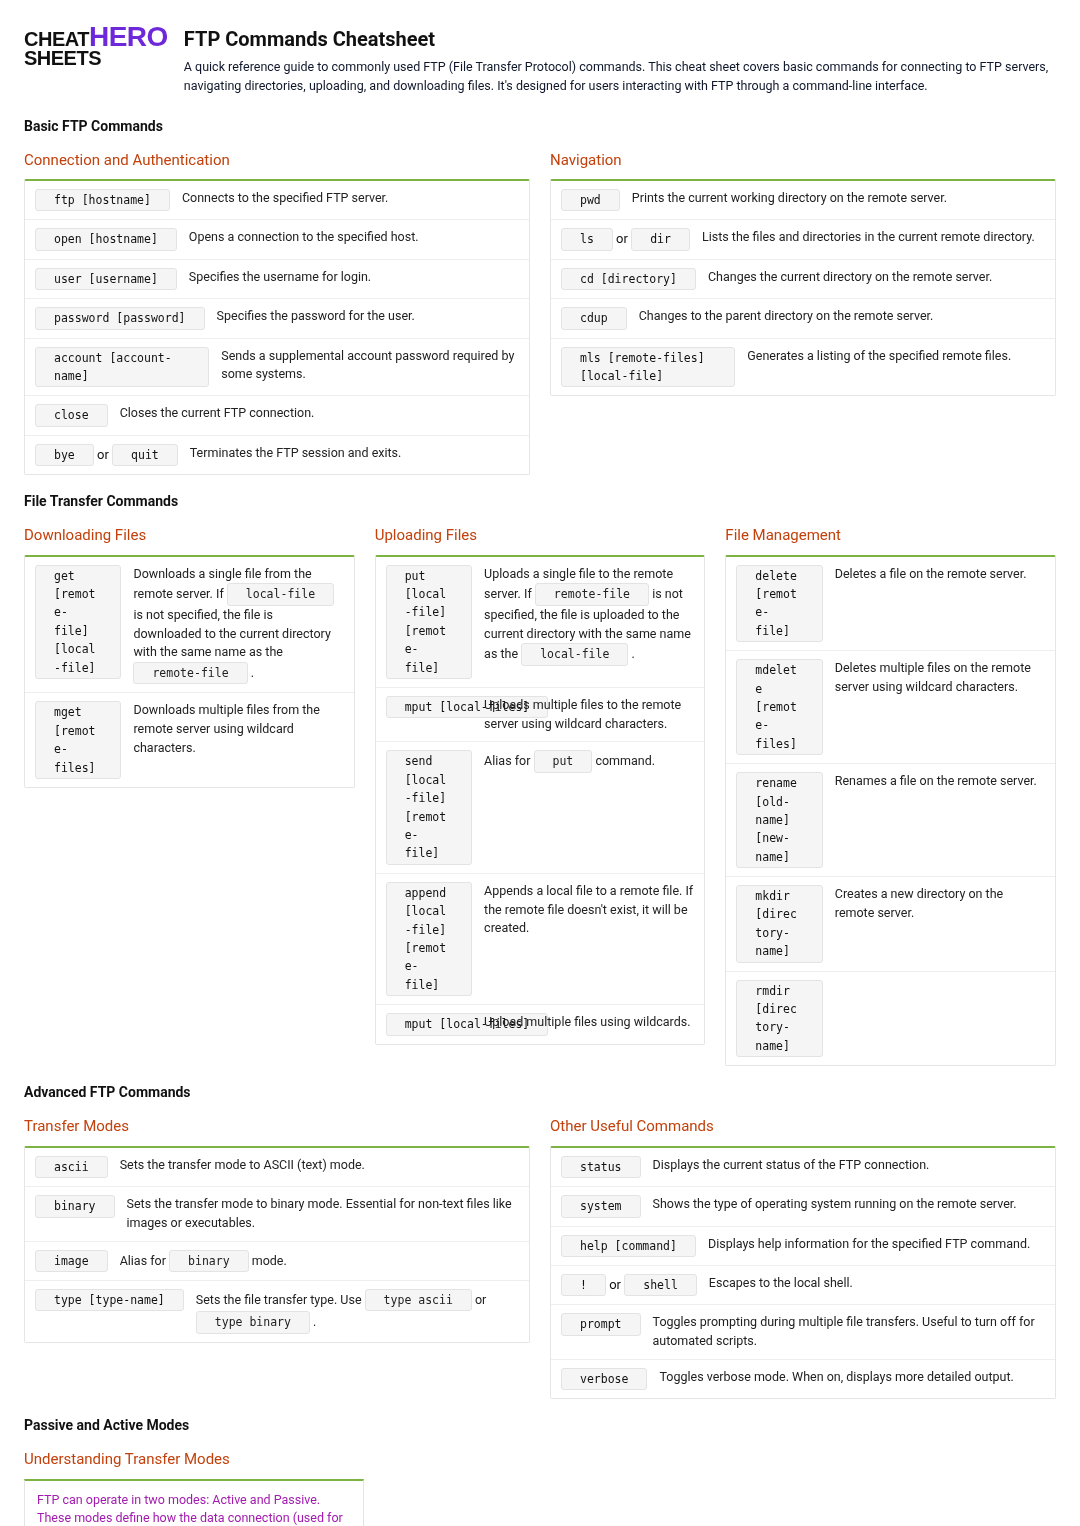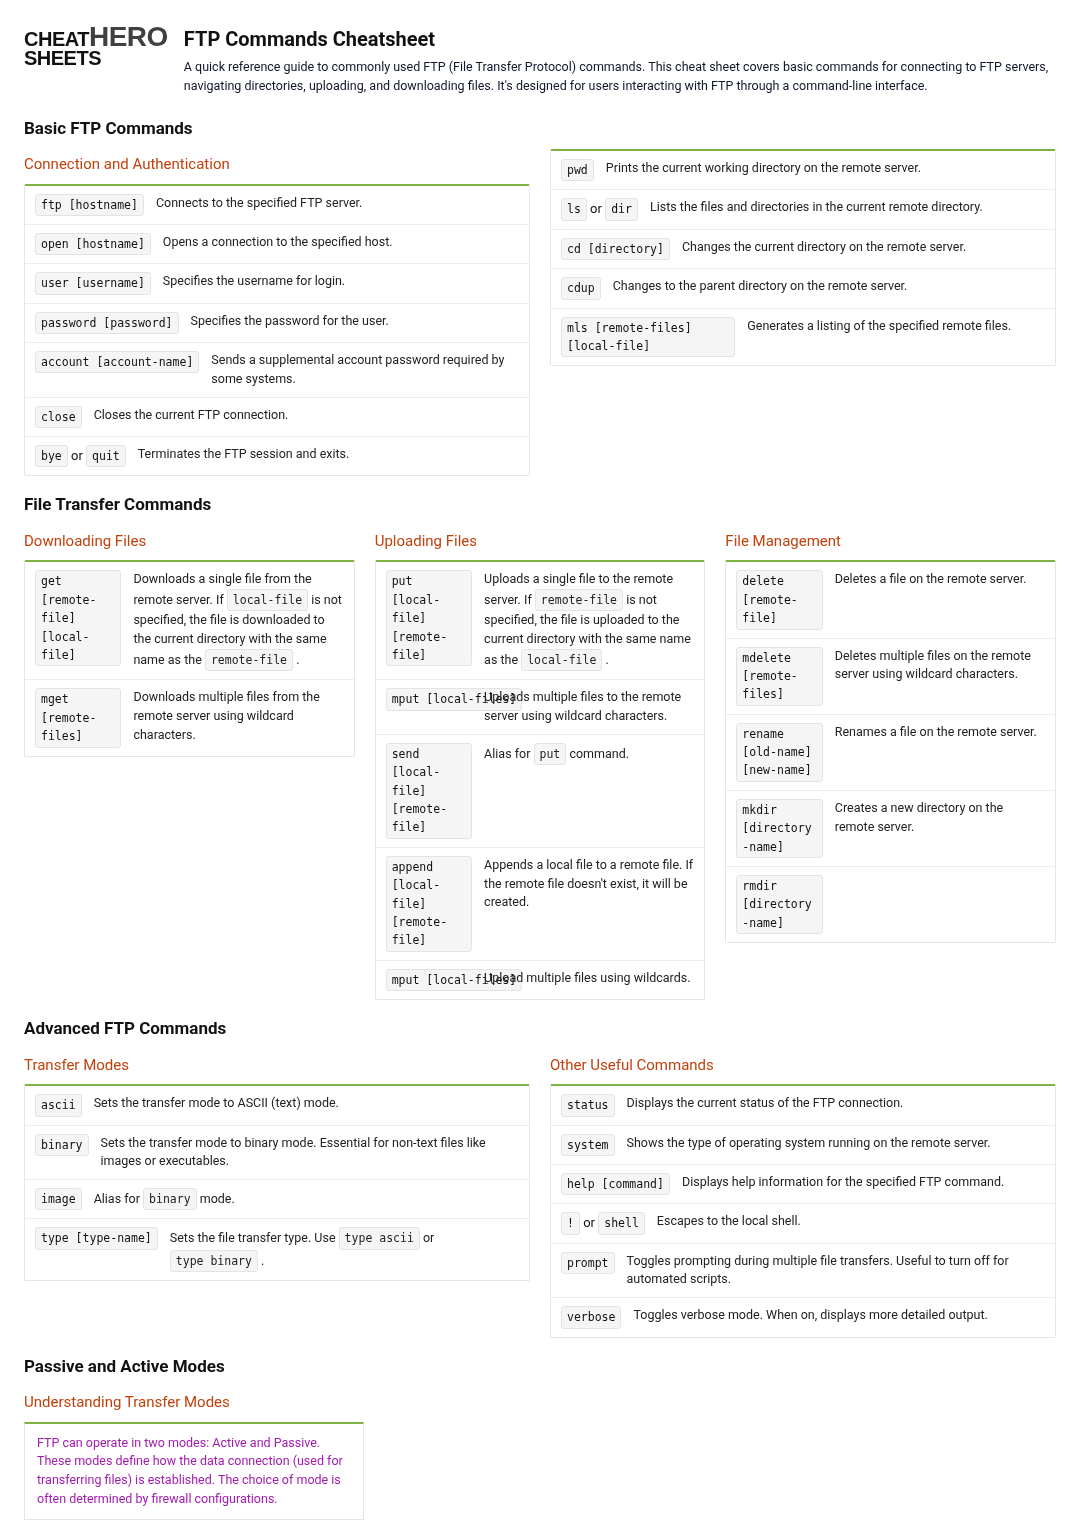--- a/index.html
+++ b/index.html
@@ -1,32 +1,32 @@
 <!DOCTYPE html>
 <html><head>
 <meta charset="utf-8">
 <style>
 * { margin:0; padding:0; box-sizing:border-box; }
 body { font-family:-apple-system,BlinkMacSystemFont,"Segoe UI",Roboto,sans-serif; background:#fff; color:#111; padding:24px; font-size:13px; line-height:1.5; }
 .header { display:flex; gap:16px; margin-bottom:20px; }
 .logo { flex-shrink:0; }
 .logo-text { font-family:Arial,sans-serif; font-weight:900; font-size:20px; line-height:0.9; letter-spacing:-0.5px; }
-.logo-hero { color:#404040; font-size:28px; font-weight:900; vertical-align:baseline; }
+.logo-hero { color:#6d28d9; font-size:28px; font-weight:900; vertical-align:baseline; }
 .header-content h1 { font-size:20px; font-weight:700; margin-bottom:4px; }
 .header-content p { font-size:12.5px; color:#0f172a; }
-h2 { font-size:17px; font-weight:700; margin:16px 0 8px; }
+h2 { font-size:14px; font-weight:700; margin:16px 0 8px; }
 h3 { font-size:15px; font-weight:400; margin:4px 0 8px; color:#c2410c; }
 .row { display:flex; gap:20px; margin-bottom:8px; }
 .col { flex:1; }
 .card { border:1px solid #e5e5e5; border-top:2px solid #7cb342; border-radius:2px; }
 .item { display:flex; padding:8px 10px; gap:12px; border-bottom:1px solid #eee; align-items:flex-start; }
 .item:last-child { border-bottom:none; }
 .cmd { flex-shrink:0; max-width:45%; }
 .desc { flex:1; font-size:12.5px; color:#222; }
-code { font-family:ui-monospace,Menlo,Consolas,monospace; font-size:11.5px; background:#f5f5f5; border:1px solid #e3e3e3; border-radius:3px; padding:1px 5px; white-space:nowrap; display:inline-block; line-height:1.6; }
+code { font-family:ui-monospace,Menlo,Consolas,monospace; font-size:11.5px; background:#f5f5f5; border:1px solid #e3e3e3; border-radius:3px; padding:1px 18px; white-space:nowrap; display:inline-block; line-height:1.6; }
 .desc code { white-space:nowrap; }
 .text-card { border:1px solid #e5e5e5; border-top:2px solid #7cb342; padding:10px 12px; font-size:12.5px; color:#a21caf; max-width:340px; }
 </style>
 </head>
 <body>
 
 <div class="header">
   <div class="logo">
     <div class="logo-text"><span>CHEAT</span><span class="logo-hero">HERO</span></div>
     <div class="logo-text">SHEETS</div>
@@ -67,20 +67,21 @@
             <span class="cmd" style="max-width: 36%;"><code>close</code></span>
             <div class="desc">Closes the current FTP connection.</div>
           </div>
           <div class="item">
             <span class="cmd" style="max-width: 36%;"><code>bye</code> or <code>quit</code></span>
             <div class="desc">Terminates the FTP session and exits.</div>
           </div>
         </div>
       </div>
       <div class="col">
+        <h3>Navigation</h3>
         <div class="card">
           <div class="item">
             <span class="cmd" style="max-width: 36%;"><code>pwd</code></span>
             <div class="desc">Prints the current working directory on the remote server.</div>
           </div>
           <div class="item">
             <span class="cmd" style="max-width: 36%;"><code>ls</code> or <code>dir</code></span>
             <div class="desc">Lists the files and directories in the current remote directory.</div>
           </div>
           <div class="item">

